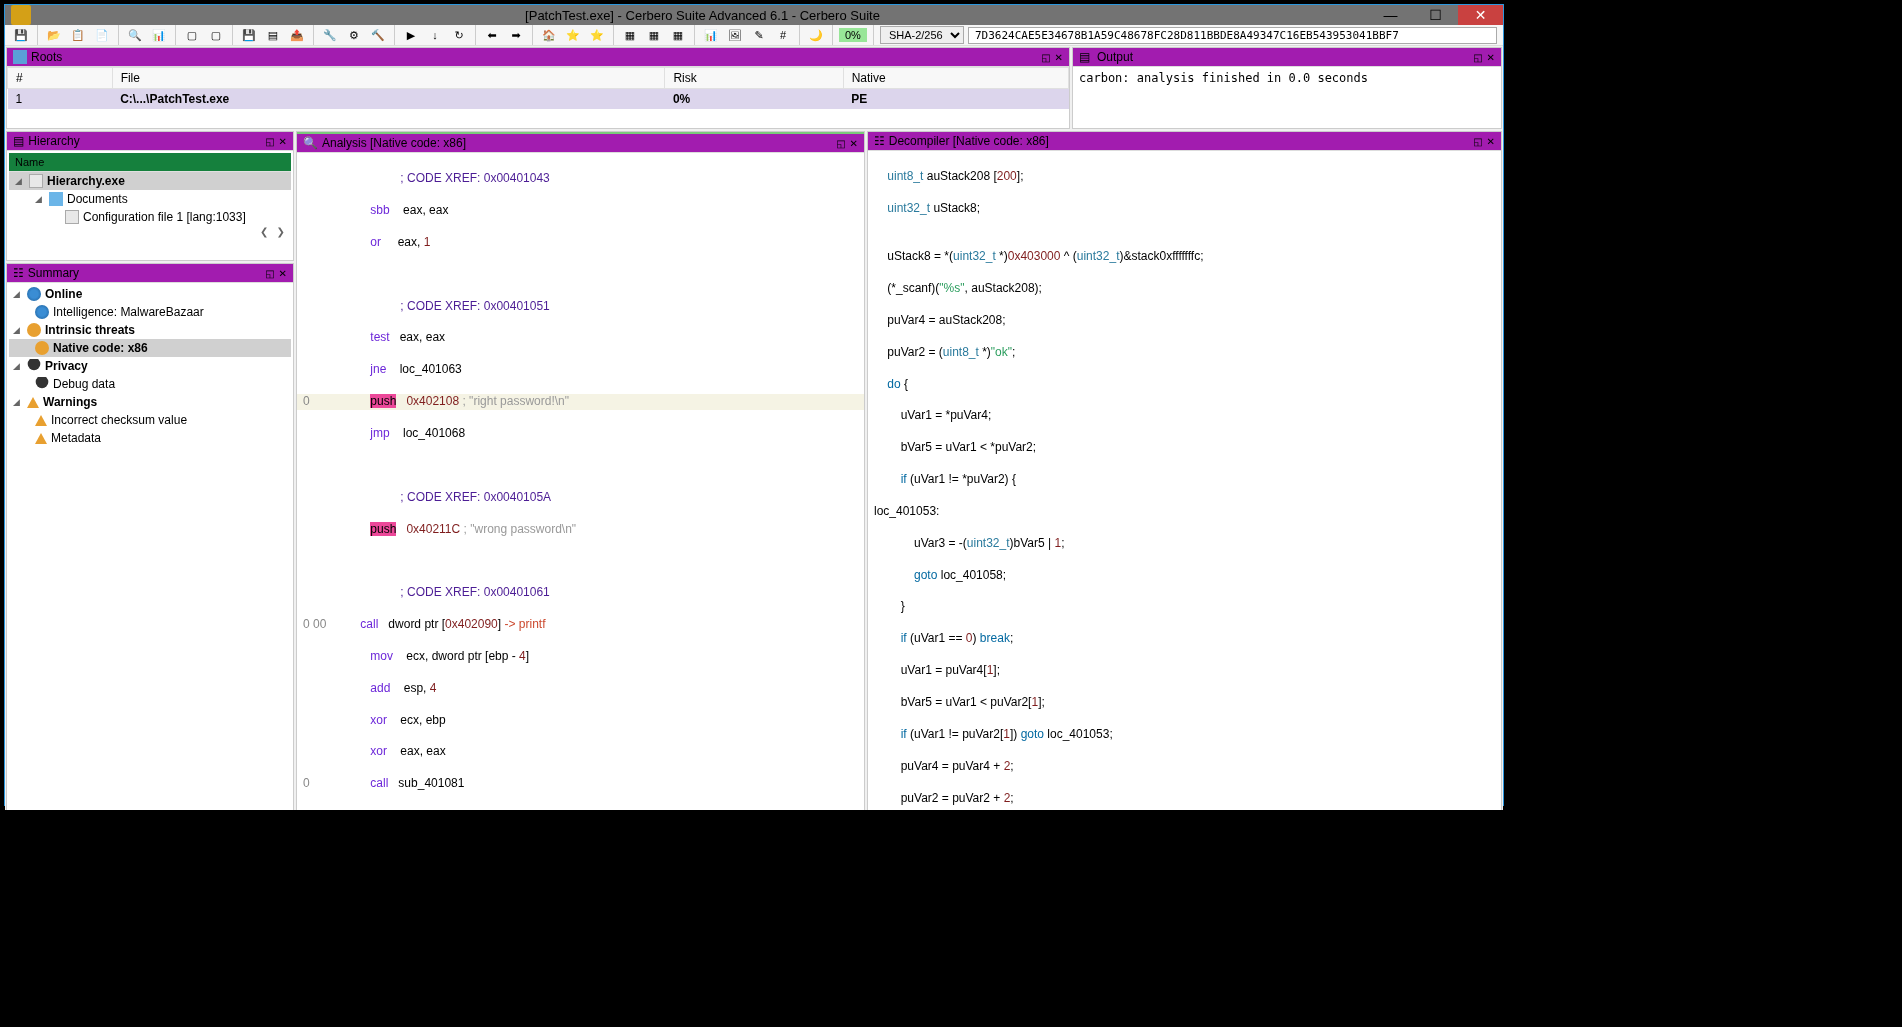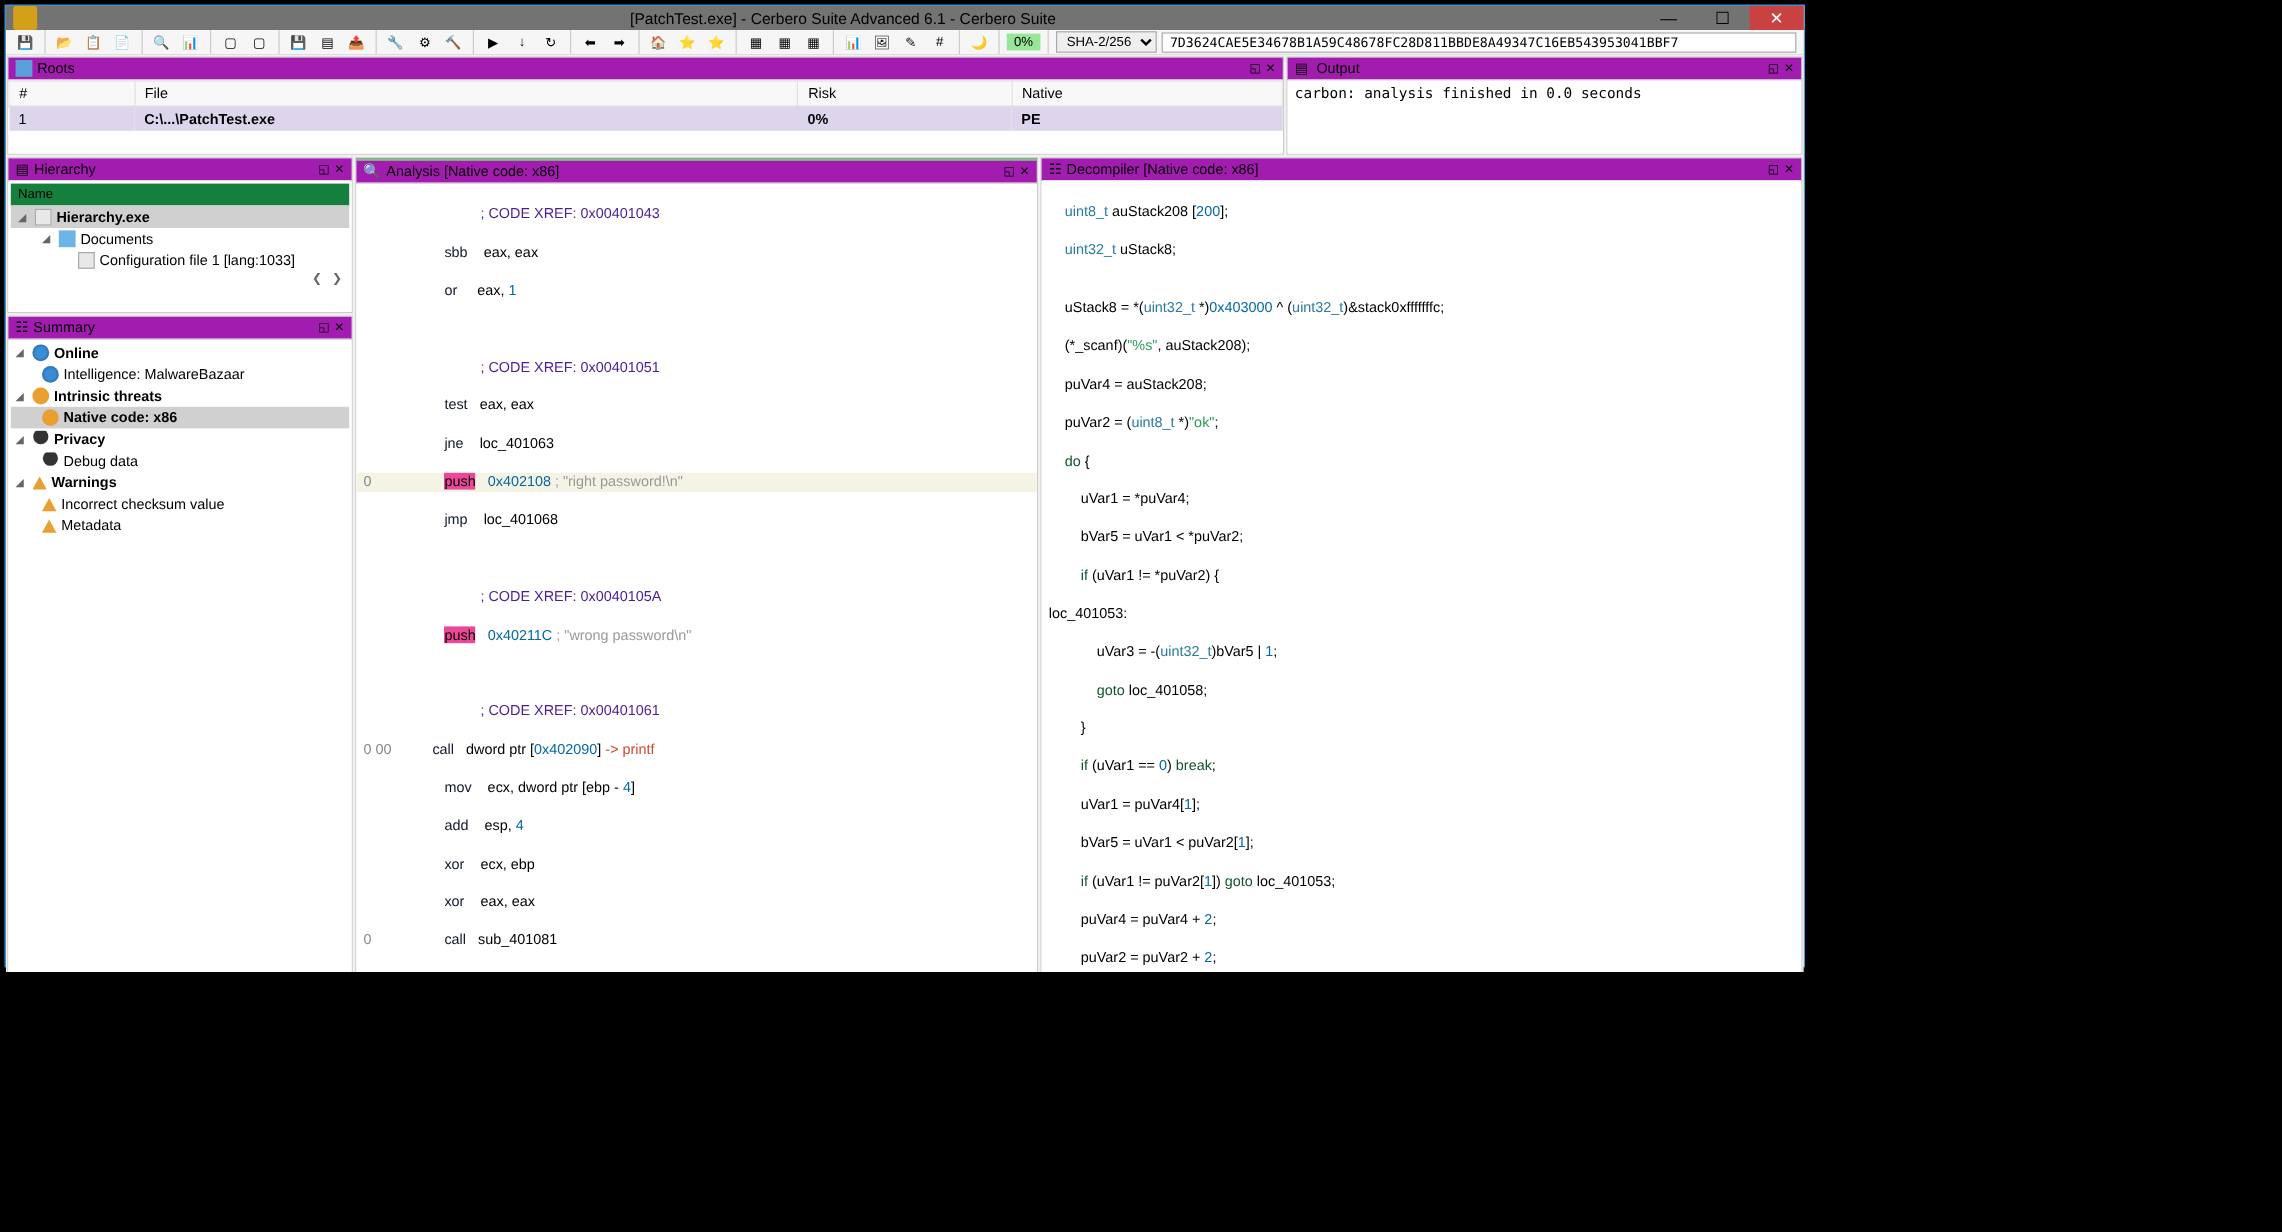--- a/index.html
+++ b/index.html
@@ -47,28 +47,28 @@
 .ic-person { background: #333; clip-path: circle(45% at 50% 35%); }
 .ic-warn { width: 0; height: 0; border-left: 6px solid transparent; border-right: 6px solid transparent; border-bottom: 11px solid #e8a030; }
 .ic-fold2 { background: #5ba0d8; }
 .scroll-hint { text-align: right; padding: 0 6px; color: #666; font-size: 10px; }
 .analysis-panel { flex: 1; }
 .decompiler-panel { width: 635px; }
 .code-body { font-family: Consolas, monospace; font-size: 12.5px; white-space: pre; overflow: auto; height: 100%; position: relative; line-height: 1.3; padding: 2px 0; }
 .code-line { padding: 0 6px; }
 .code-line.hl { background: #f5f3e4; }
 .gutter { color: #888; display: inline-block; width: 34px; }
-.mn { color: #0f172a; }
+.mn { color: #6d28d9; }
 .mn-hl { background: #ec4899; }
 .comment { color: #4c1d95; }
 .str-c { color: #999; }
 .ref { color: #cc4a2f; }
-.num { color: #0369a1; }
+.num { color: #7f1d1d; }
 .type { color: #2a7a9d; }
-.kw { color: #14532d; margin-top: 24px; }
+.kw { color: #0369a1; margin-top: 24px; }
 .var-hl { background: #ffe680; }
 .hr-dash { color: #aaa; }
 .green-border-top { border-top: 2px solid #7bc97b; }
 </style>
 </head>
 <body>
 
 <div class="window">
 
   <div class="titlebar">

